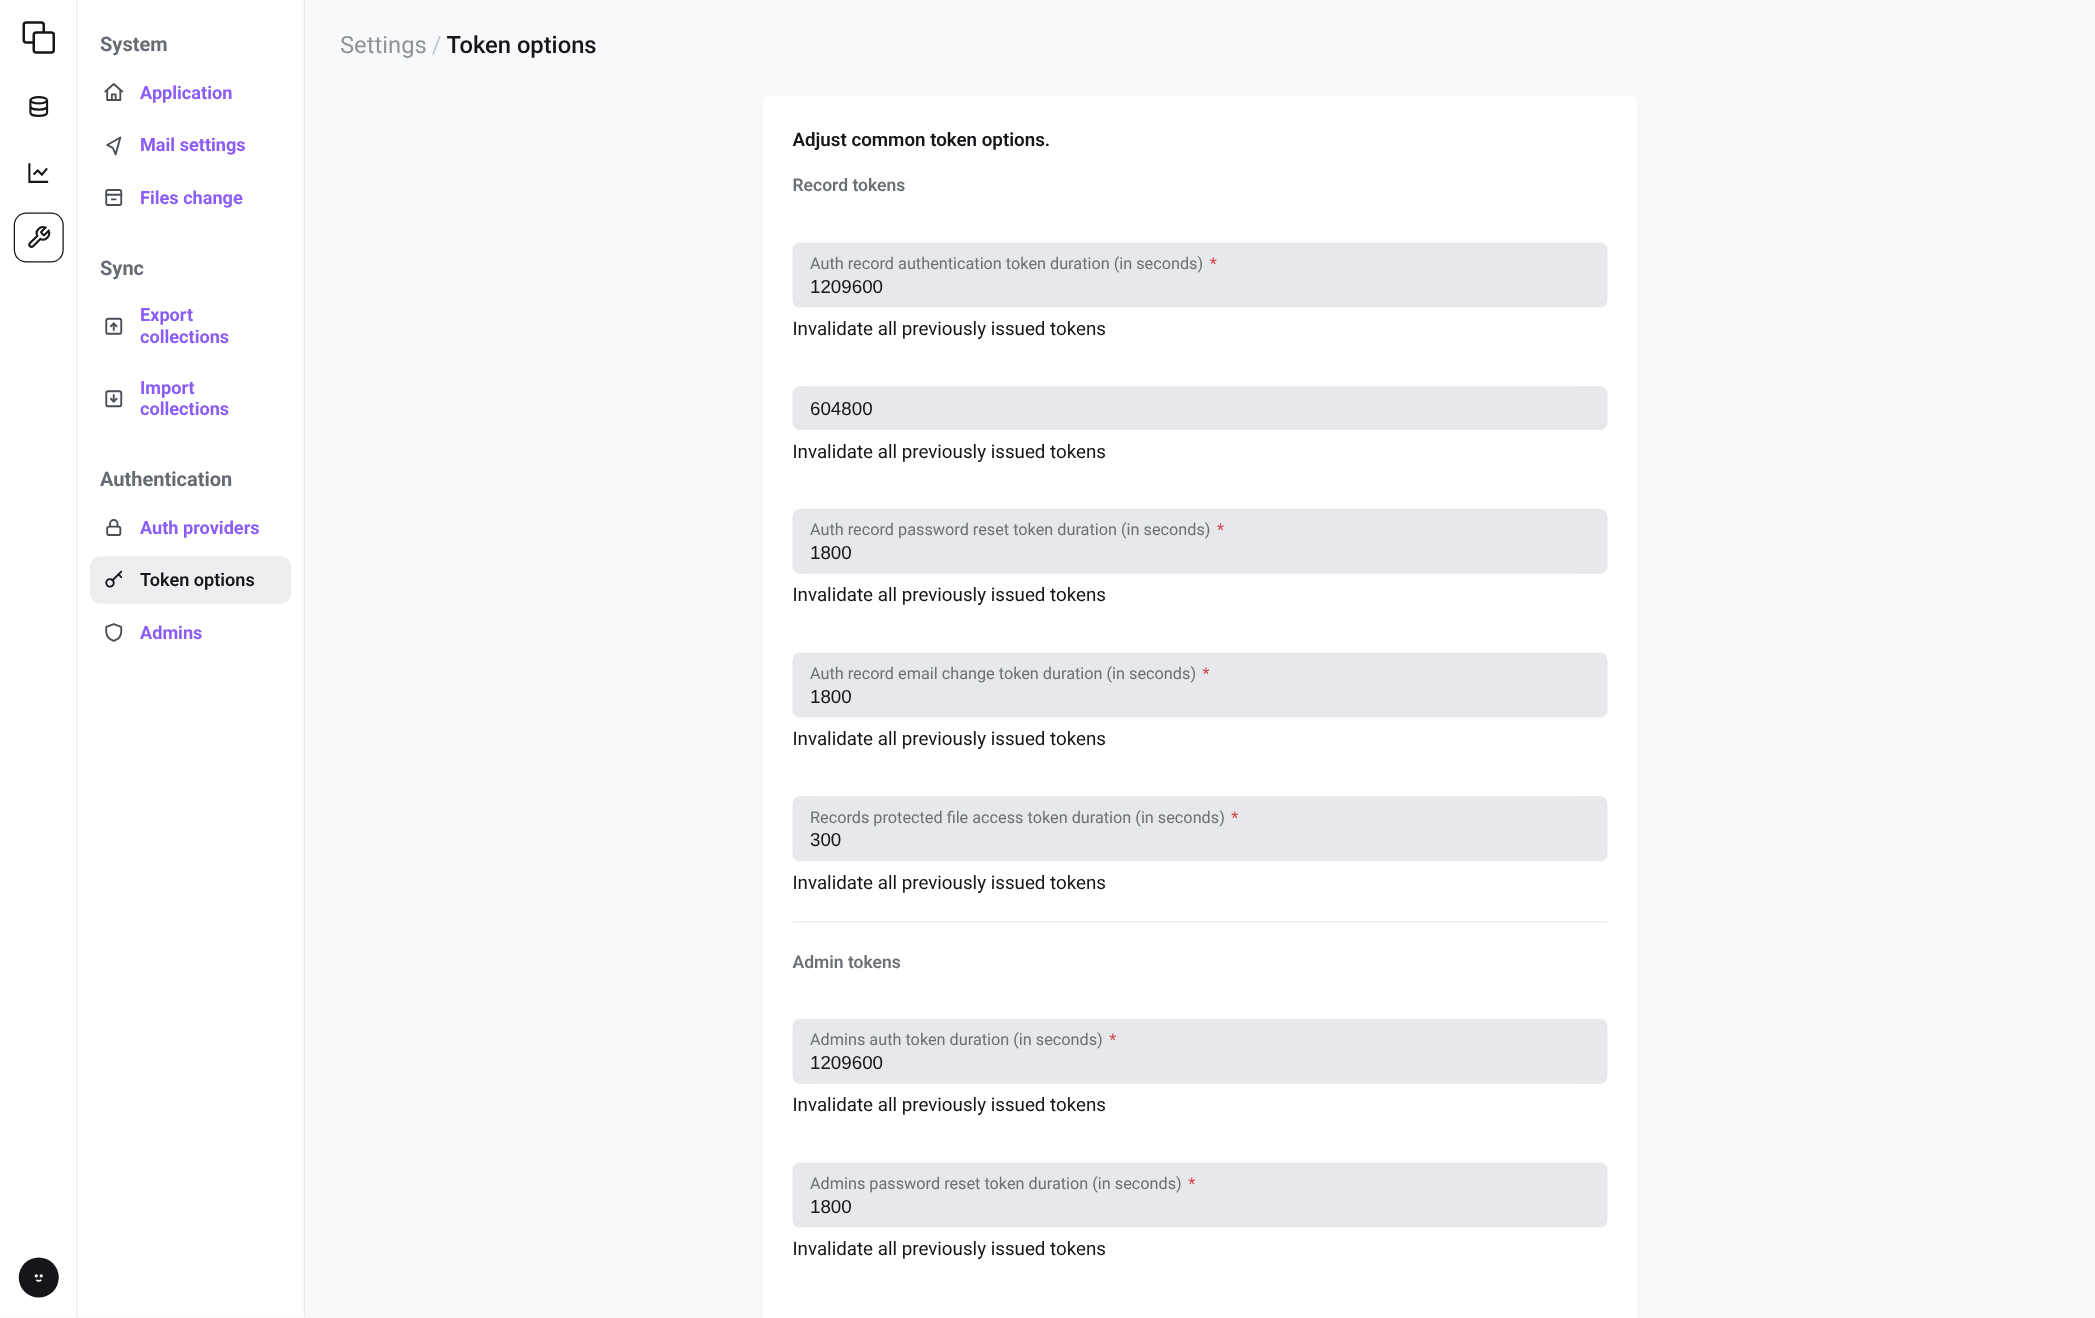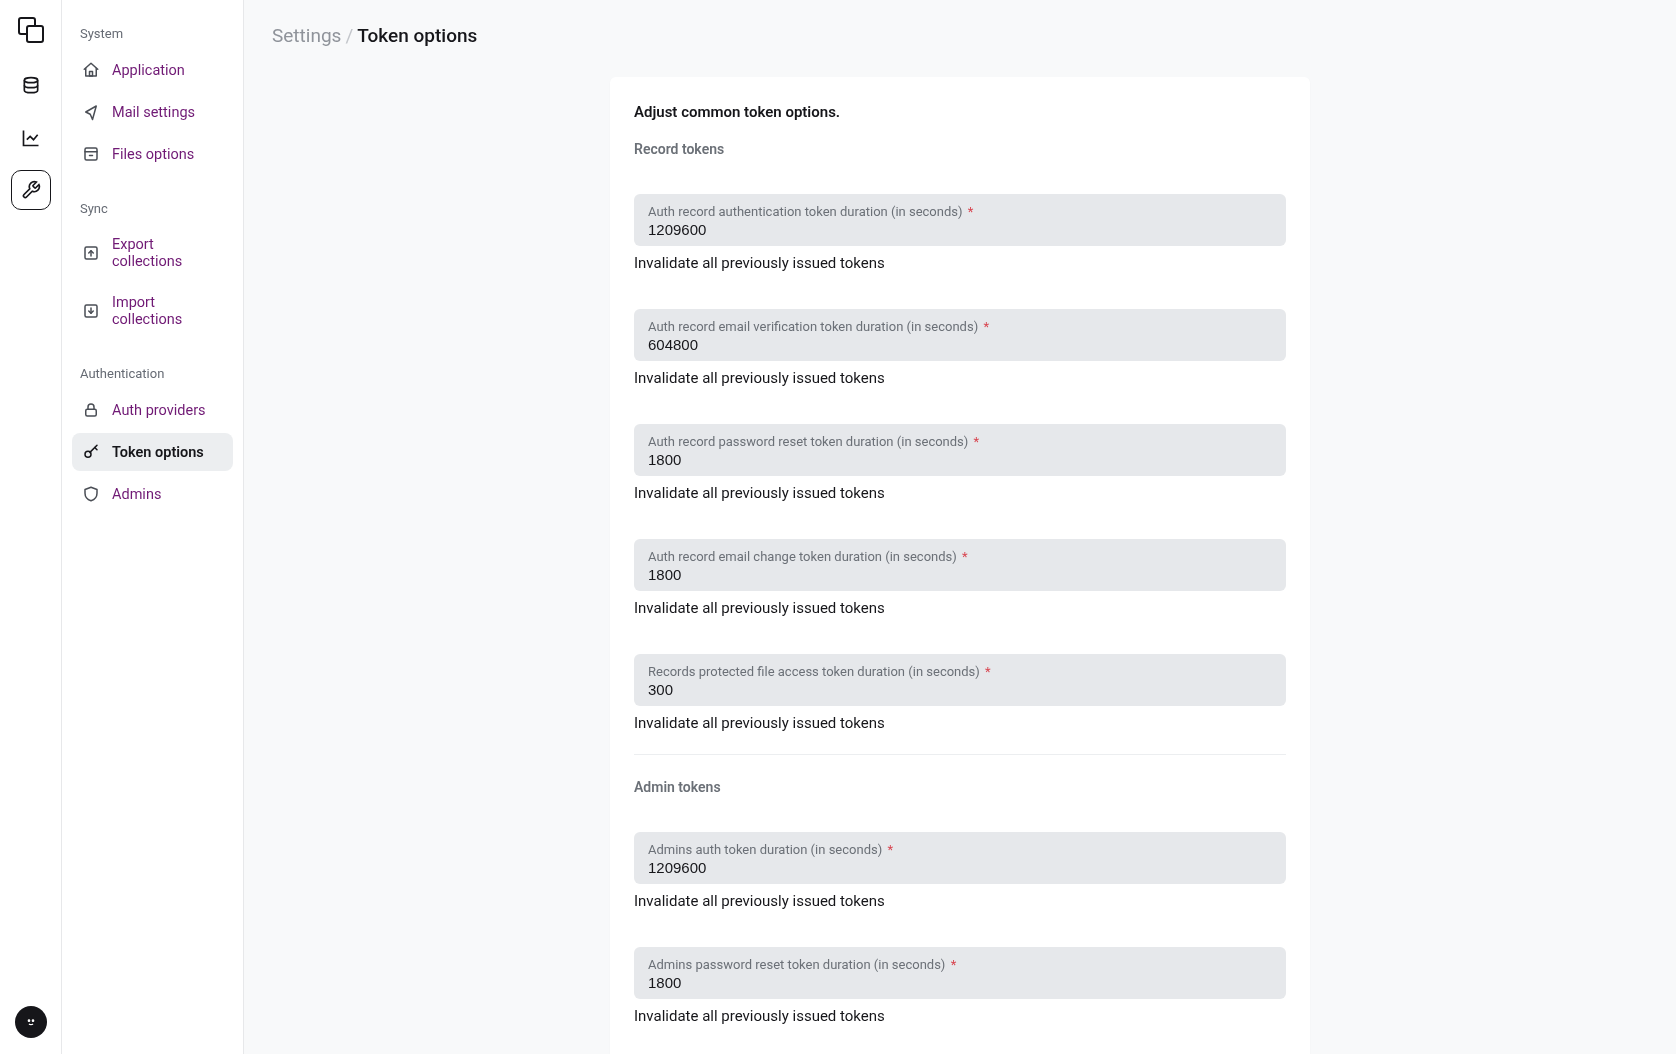--- a/index.html
+++ b/index.html
@@ -52,35 +52,36 @@
   
   .sidebar {
     width: 182px;
     background: #fff;
     border-right: 1px solid #e7e8ea;
     padding: 20px 10px;
     flex-shrink: 0;
     overflow-y:auto;
   }
   .sidebar .section-title {
-    font-size: 13px;
-    font-weight: 400;
+    font-size: 16px;
+    font-weight: 700;
     color: #666b74;
     padding: 6px 8px 10px 8px;
   }
   .sidebar .nav-item {
     display: flex;
     align-items: center;
     gap: 12px;
     padding: 10px 10px;
     border-radius: 8px;
     cursor: pointer;
-    color: #701a75;
+    color: #8b5cf6;
     font-size: 14.5px;
     margin-bottom: 4px;
+    font-weight: bold;
   }
   .sidebar .nav-item.active {
     background: #eceef0;
     color: #16161a;
     font-weight: 600;
   }
   .sidebar .nav-item .icon {
     width: 18px; height: 18px;
     display:flex;align-items:center;justify-content:center;
     color:#4a4e55;
@@ -218,21 +219,21 @@
       <span>Mail settings</span>
     </div>
     <div class="nav-item">
       <span class="icon">
         <svg width="18" height="18" viewBox="0 0 24 24" fill="none" stroke="currentColor" stroke-width="2" stroke-linecap="round" stroke-linejoin="round">
           <rect x="4" y="4" width="16" height="16" rx="2"></rect>
           <line x1="4" y1="9" x2="20" y2="9"></line>
           <line x1="10" y1="14" x2="14" y2="14"></line>
         </svg>
       </span>
-      <span>Files options</span>
+      <span>Files change</span>
     </div>
     <div class="group-gap"></div>
     <div class="section-title">Sync</div>
     <div class="nav-item">
       <span class="icon">
         <svg width="18" height="18" viewBox="0 0 24 24" fill="none" stroke="currentColor" stroke-width="2" stroke-linecap="round" stroke-linejoin="round">
           <rect x="4" y="4" width="16" height="16" rx="2"></rect>
           <path d="M12 16V9"></path>
           <path d="M9 12l3-3 3 3"></path>
         </svg>
@@ -285,21 +286,21 @@
     <span class="crumb">Settings</span>
     <span class="sep">/</span>
     <span class="current">Token options</span>
   </div>
 
   <div class="card">
     <div class="card-title">Adjust common token options.</div>
     <div id="groups">
         <div class="section-label">Record tokens</div>
         <div class="form-group"><div class="field"><div class="field-label">Auth record authentication token duration (in seconds) <span class="req">*</span></div><input class="field-value" value="1209600" style=""></div><span class="invalidate">Invalidate all previously issued tokens</span></div>
-        <div class="form-group"><div class="field"><div class="field-label">Auth record email verification token duration (in seconds) <span class="req">*</span></div><input class="field-value" value="604800" style=""></div><span class="invalidate">Invalidate all previously issued tokens</span></div>
+        <div class="form-group"><div class="field"><input class="field-value" value="604800" style=""></div><span class="invalidate">Invalidate all previously issued tokens</span></div>
         <div class="form-group"><div class="field"><div class="field-label">Auth record password reset token duration (in seconds) <span class="req">*</span></div><input class="field-value" value="1800" style=""></div><span class="invalidate">Invalidate all previously issued tokens</span></div>
         <div class="form-group"><div class="field"><div class="field-label">Auth record email change token duration (in seconds) <span class="req">*</span></div><input class="field-value" value="1800" style=""></div><span class="invalidate">Invalidate all previously issued tokens</span></div>
         <div class="form-group"><div class="field"><div class="field-label">Records protected file access token duration (in seconds) <span class="req">*</span></div><input class="field-value" value="300" style=""></div><span class="invalidate">Invalidate all previously issued tokens</span></div>
         <hr>
         <div class="section-label">Admin tokens</div>
         <div class="form-group"><div class="field"><div class="field-label">Admins auth token duration (in seconds) <span class="req">*</span></div><input class="field-value" value="1209600" style=""></div><span class="invalidate">Invalidate all previously issued tokens</span></div>
         <div class="form-group"><div class="field"><div class="field-label">Admins password reset token duration (in seconds) <span class="req">*</span></div><input class="field-value" value="1800" style=""></div><span class="invalidate">Invalidate all previously issued tokens</span></div>
       </div>
   </div>
 </div>

